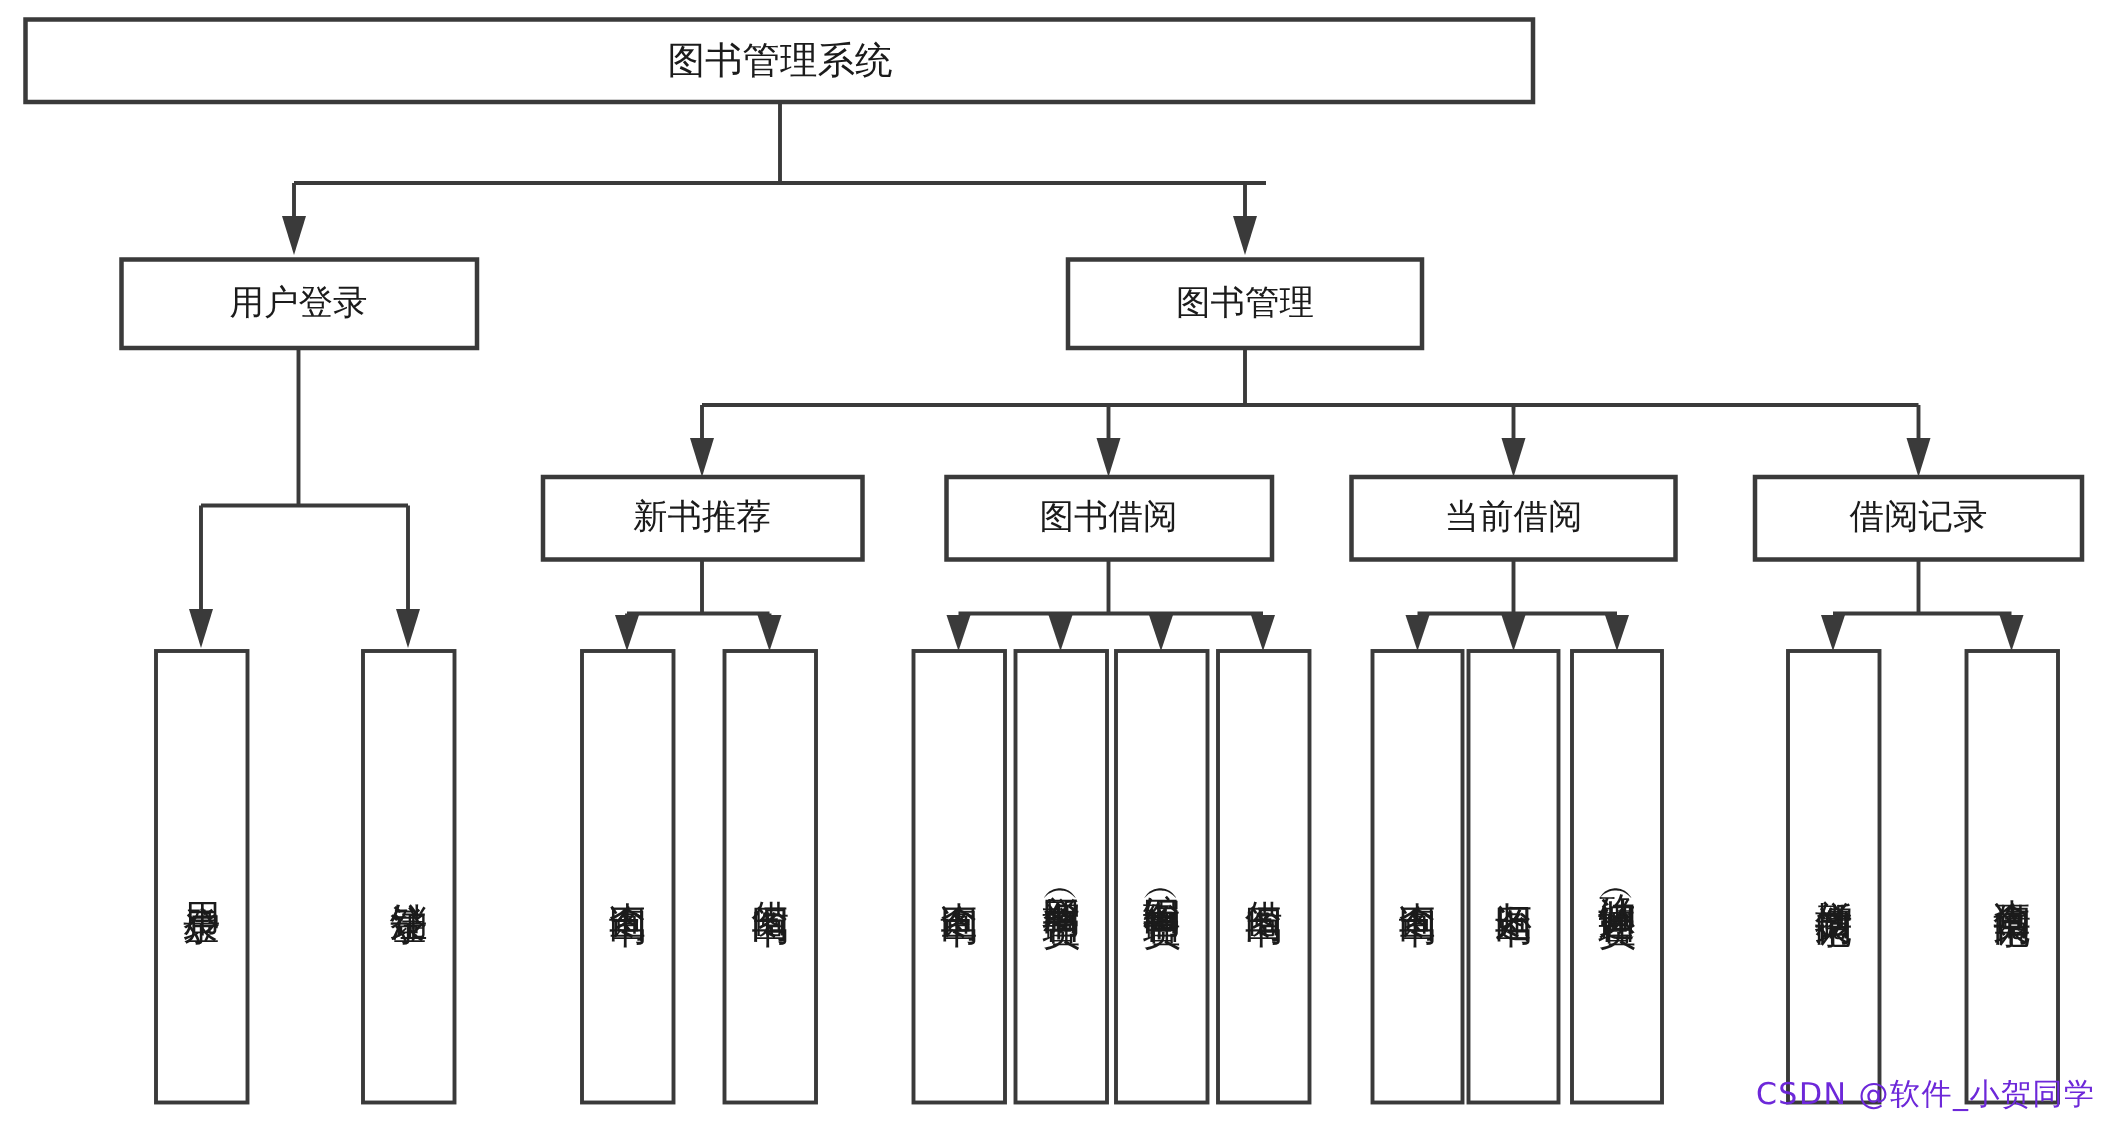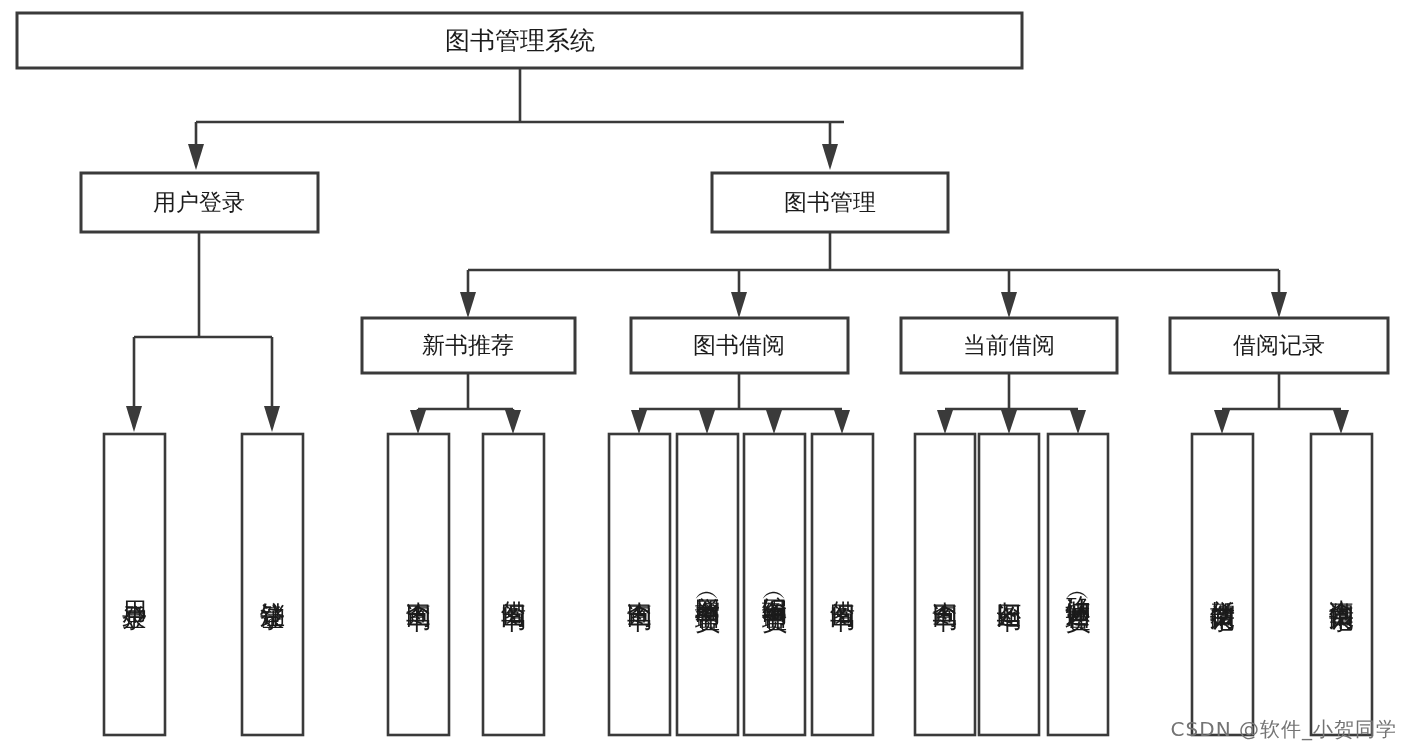--- a/index.html
+++ b/index.html
@@ -70,21 +70,21 @@
     letter-spacing: 2px;
     color: #1b1b1b;
     white-space: nowrap;
   }
   .watermark {
     position: absolute;
     right: 8px;
     bottom: 4px;
     font-family: "DejaVu Sans", "Liberation Sans", sans-serif;
     font-size: 20px;
-    color: #737373;
+    color: #6d28d9;
     letter-spacing: 1px;
     white-space: nowrap;
     pointer-events: none;
     margin-left: 48px;
   }
 </style>
 </head>
 <body>
 
 <div id="diagram-root">

